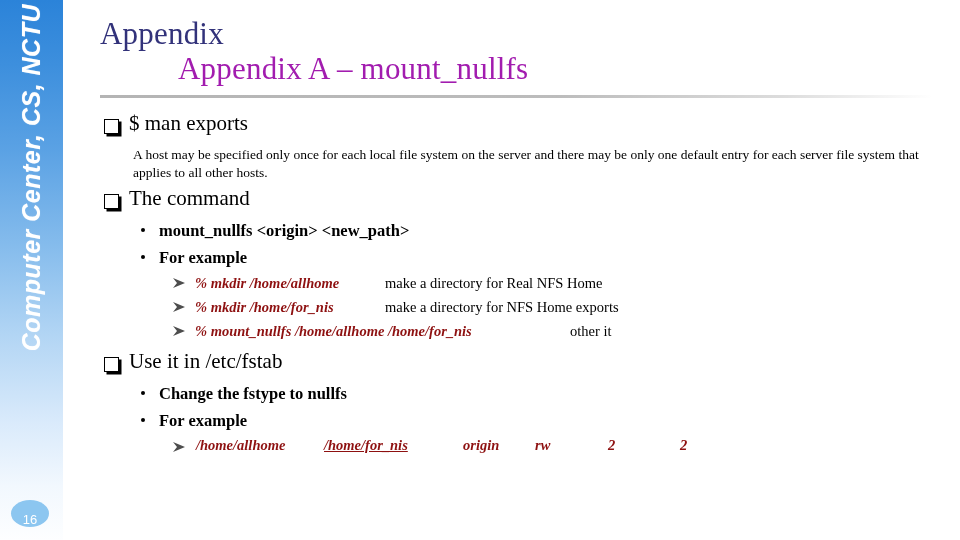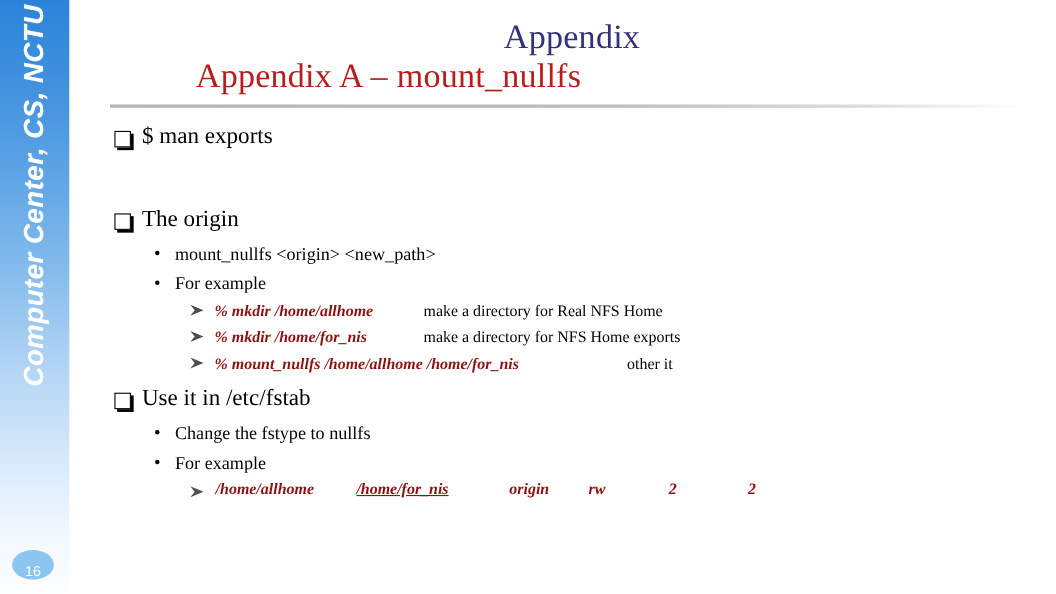--- a/index.html
+++ b/index.html
@@ -80,26 +80,25 @@
     left: 100px;
     top: 18px;
     width: 840px;
   }
   .title-line1 {
     font-family: "Liberation Serif", serif;
     font-size: 31px;
     color: #32327a;
     line-height: 1.0;
     letter-spacing: 0.2px;
-    text-align: center;
   }
   .title-line2 {
     font-family: "Liberation Serif", serif;
     font-size: 31px;
-    color: #b91c1c;
+    color: #a21caf;
     line-height: 1.05;
     padding-left: 78px;
     margin-top: 4px;
     letter-spacing: 0.2px;
   }
   #title-rule {
     position: absolute;
     left: 100px;
     top: 95px;
     width: 832px;
@@ -142,20 +141,21 @@
     width: 800px;
   }
 
   .lvl2 {
     position: absolute;
     display: flex;
     align-items: baseline;
     font-size: 16.5px;
     color: #000000;
     line-height: 1.2;
+    font-weight: bold;
   }
   .dot-bullet {
     display: inline-block;
     width: 4px;
     height: 4px;
     border-radius: 50%;
     background: #000;
     margin-right: 14px;
     position: relative;
     top: -4px;
@@ -212,24 +212,25 @@
   </div>
   <div id="title-rule"></div>
 
   <div id="body">
 
     <div class="lvl1" style="left:104px; top:112px;">
       <span class="sq-bullet"></span>
       <span>$ man exports</span>
     </div>
 
+    <div class="para" style="left:133px; top:146px; width:788px;">A host may be specified only once for each local file system on the server and there may be only one default entry for each server file system that applies to all other hosts.</div>
 
     <div class="lvl1" style="left:104px; top:187px;">
       <span class="sq-bullet"></span>
-      <span>The origin</span>
+      <span>The command</span>
     </div>
 
     <div class="lvl2" style="left:141px; top:221px;">
       <span class="dot-bullet"></span>
       <span>mount_nullfs &lt;origin&gt; &lt;new_path&gt;</span>
     </div>
     <div class="lvl2" style="left:141px; top:248px;">
       <span class="dot-bullet"></span>
       <span>For example</span>
     </div>

